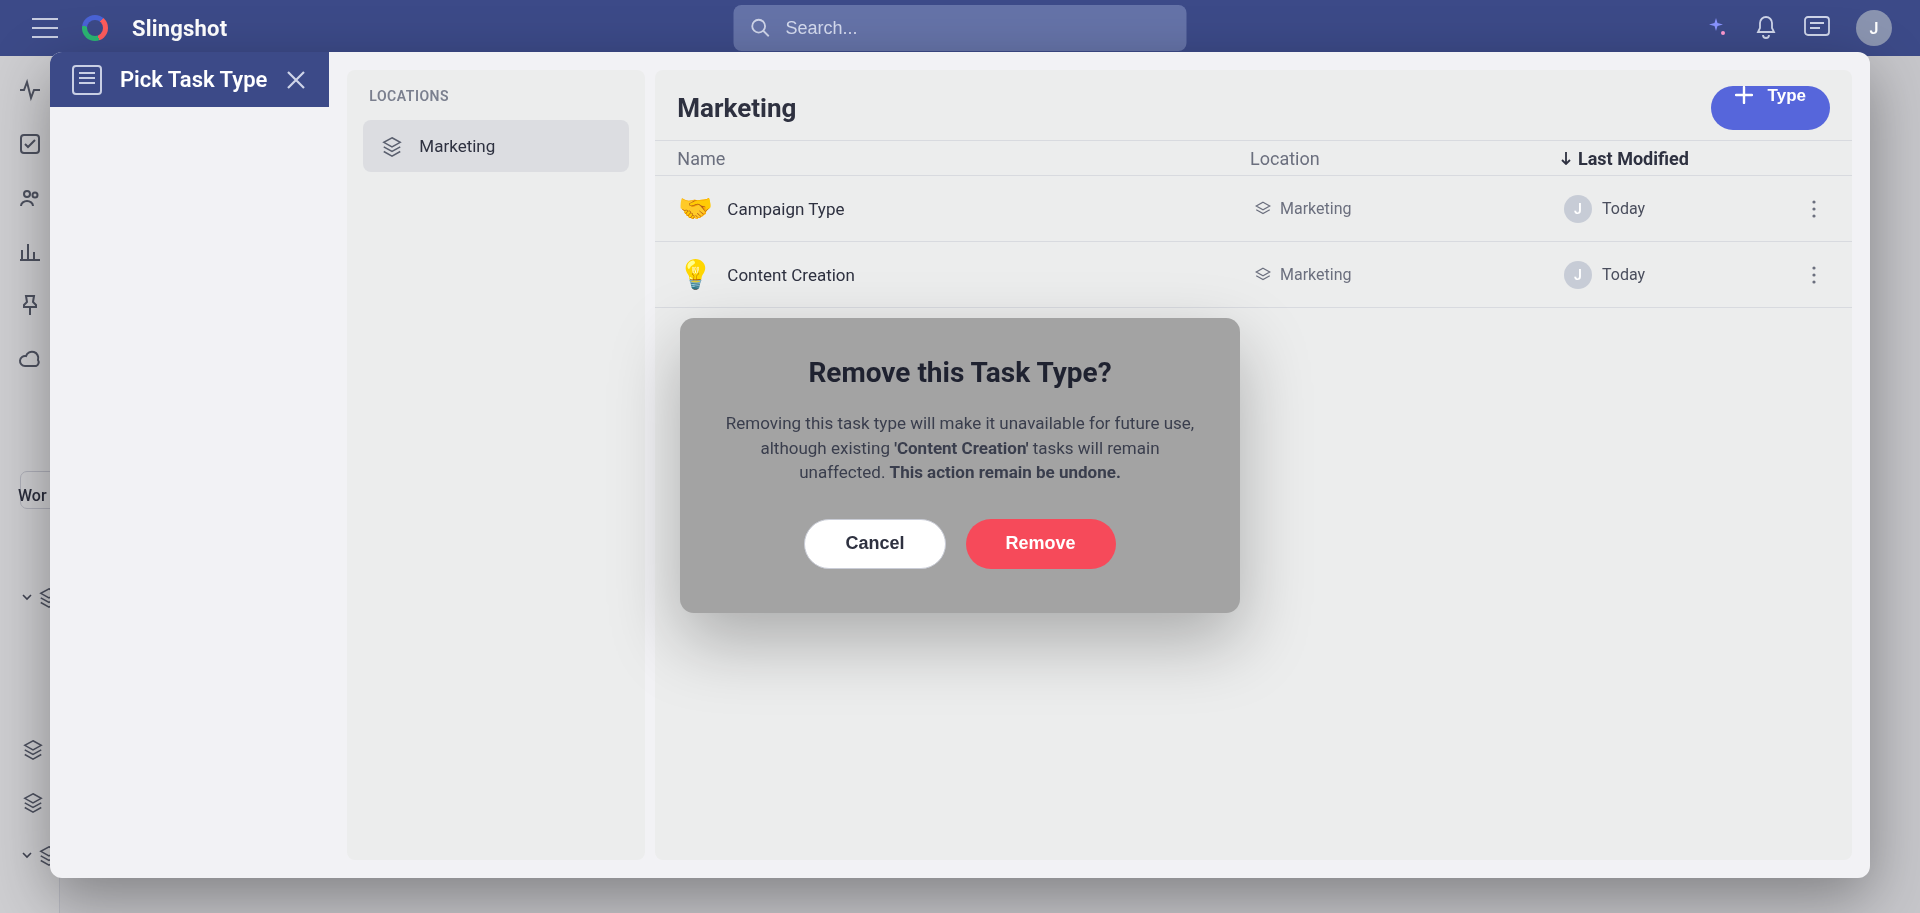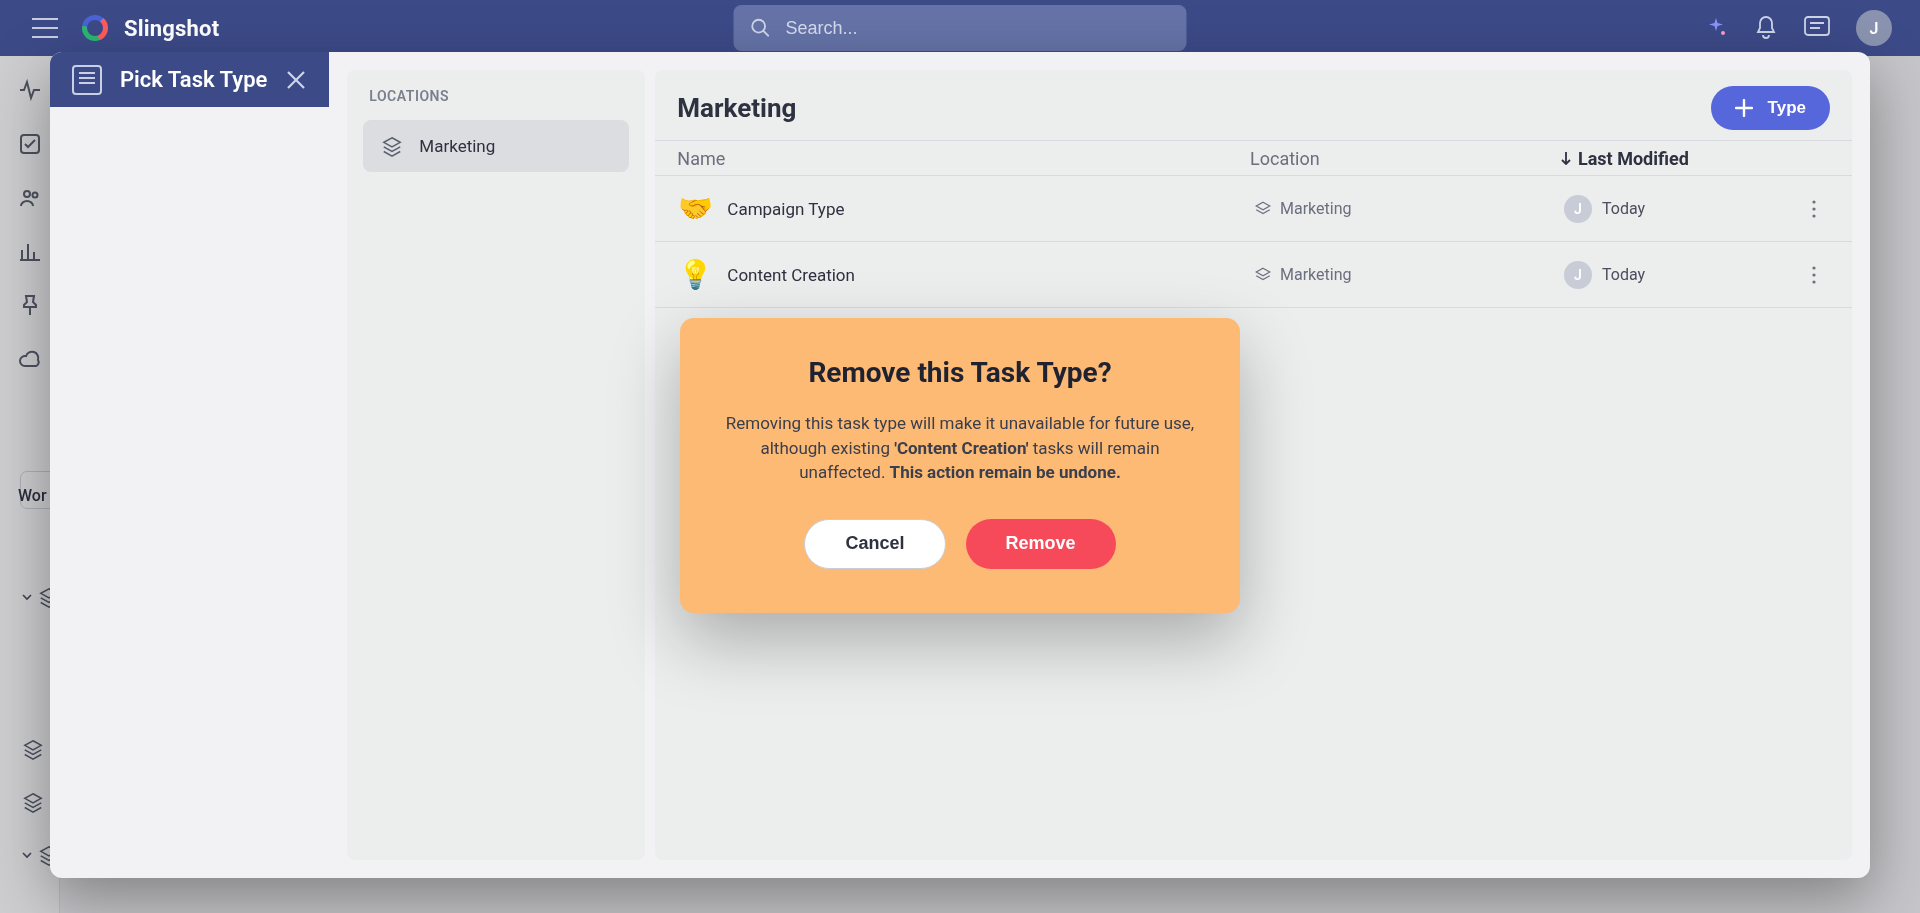--- a/index.html
+++ b/index.html
@@ -5,21 +5,21 @@
   * { box-sizing: border-box; margin: 0; padding: 0; }
   html, body { width: 1920px; height: 913px; overflow: hidden; font-family: -apple-system, BlinkMacSystemFont, "Segoe UI", Roboto, Helvetica, Arial, sans-serif; background: #f5f5f7; }
   
   
   .topbar {
     position: absolute; top: 0; left: 0; right: 0; height: 56px;
     background: #3c4a88; display: flex; align-items: center; padding: 0 28px 0 32px;
     z-index: 1;
   }
   .hamburger { color: #c7cce0; cursor: pointer; margin-right: 24px; }
-  .logo { display: flex; align-items: center; gap: 16px; }
+  .logo { display: flex; align-items: center; gap: 24px; }
   .logo-mark {
     width: 26px; height: 26px; border-radius: 50%;
     background: conic-gradient(from 40deg, #ff5c5c 0 120deg, #2bb673 120deg 240deg, #4a63d6 240deg 360deg);
     position: relative;
   }
   .logo-mark::after { content:""; position:absolute; inset:5px; background:#3c4a88; border-radius:50%; }
   .logo-text { color:#fff; font-weight:700; font-size:22px; letter-spacing:.2px; }
   .search-wrap {
     position: absolute; left: 50%; transform: translateX(-50%);
     width: 453px; height: 46px; background:#6573a8; border-radius:8px;
@@ -85,21 +85,21 @@
   }
   .loc-item.active { background:#dcdde1; }
   .layers-icon { width:22px; height:22px; color:#5a5f6e; }
 
   .task-main { flex:1; background:#eceded; border-radius:8px; display:flex; flex-direction:column; overflow:hidden; }
   .task-main-header {
     display:flex; align-items:center; justify-content:space-between; padding:16px 22px 10px 22px;
   }
   .task-main-title { font-size:26px; font-weight:700; color:#2e3140; }
   .type-btn {
-    display:flex; align-items:center; gap:15px; background:#5666db; color:#fff;
+    display:flex; gap:15px; background:#5666db; color:#fff;
     border:none; border-radius:22px; height:44px; padding:0 24px; font-size:17px; font-weight:600;
     cursor:pointer;
   }
   .grid-head {
     display:flex; align-items:center; height:36px; padding:0 22px;
     font-size:18px; color:#6b6f7e; border-bottom:1px solid #d8dadf; border-top:1px solid #d8dadf;
   }
   .col-name { flex:1; }
   .col-loc { width:310px; }
   .col-mod { width:230px; display:flex; align-items:center; gap:6px; font-weight:700; color:#2e3140; }
@@ -115,21 +115,21 @@
   .row-menu { width:40px; display:flex; justify-content:center; color:#6b6f7e; cursor:pointer; }
   .avatar-sm { width:28px; height:28px; border-radius:50%; background:#c7ccd6; color:#fff; display:flex; align-items:center; justify-content:center; font-size:14px; font-weight:600; }
 
   
   .confirm-scrim {
     position:absolute; inset:0; z-index:20;
     display:flex; align-items:flex-start; justify-content:center;
   }
   .confirm {
     margin-top:318px;
-    width:560px; background:#fdba74; border-radius:14px; box-shadow:0 28px 70px rgba(0,0,0,.28);
+    width:560px; background:#a3a3a3; border-radius:14px; box-shadow:0 28px 70px rgba(0,0,0,.28);
     padding:38px 44px 44px; text-align:center;
   }
   .confirm-title { font-size:28px; font-weight:700; color:#1f2230; margin-bottom:22px; }
   .confirm-text { font-size:17px; color:#3a3e4d; line-height:1.45; margin-bottom:34px; }
   .confirm-actions { display:flex; gap:20px; justify-content:center; }
   .btn { height:50px; border-radius:26px; padding:0 40px; font-size:18px; font-weight:600; cursor:pointer; }
   .btn-cancel { background:#fff; color:#2e3140; border:1px solid #c9ccd6; }
   .btn-remove { background:#f64a5a; color:#fff; border:none; }
 
   

